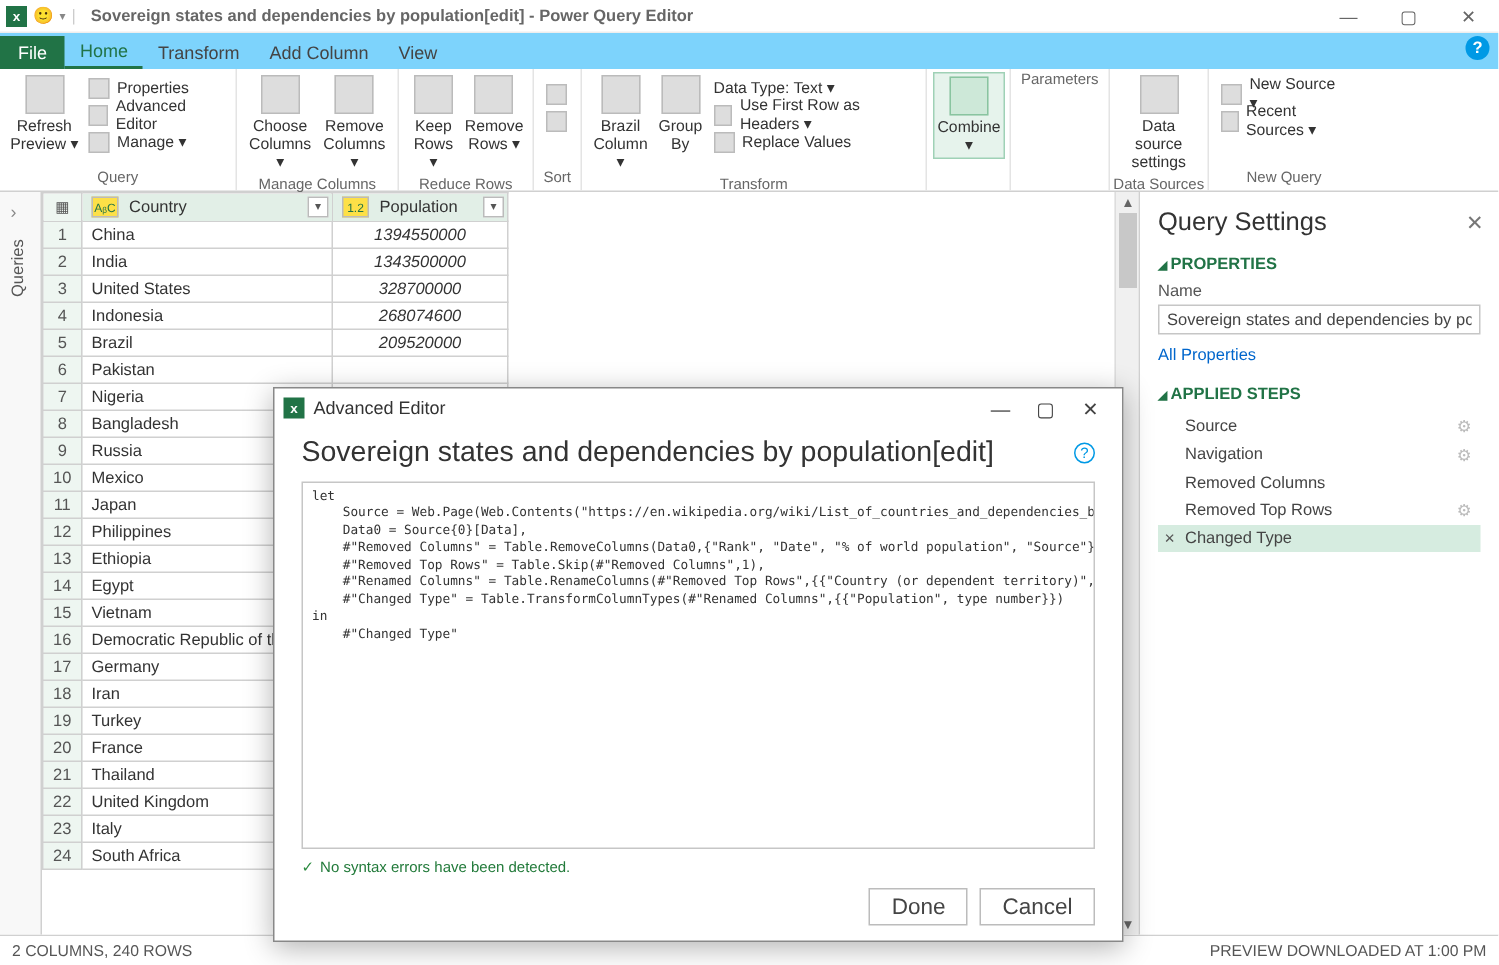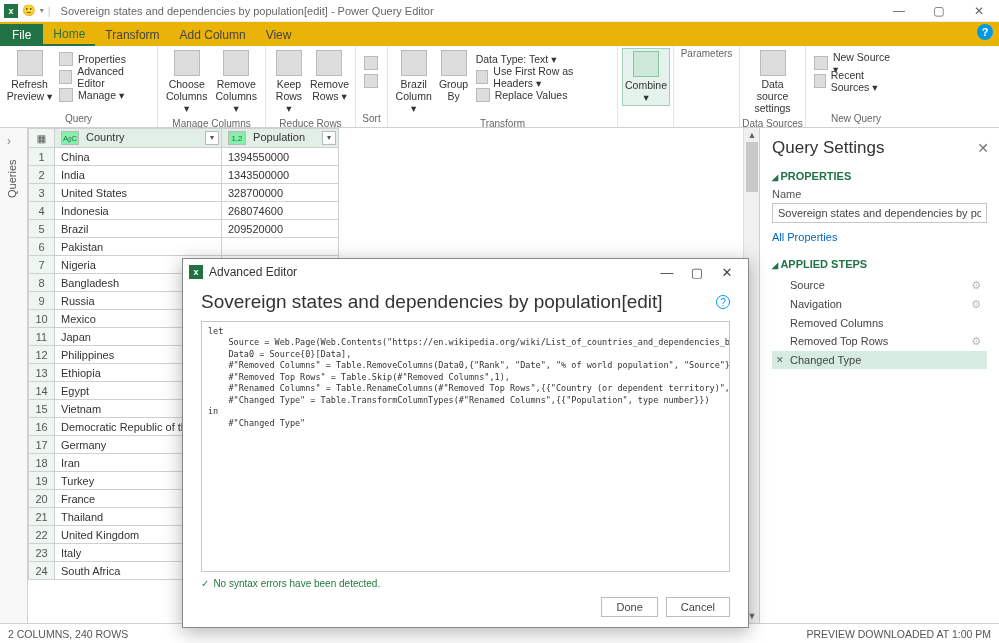--- a/index.html
+++ b/index.html
@@ -3,26 +3,26 @@
 <meta charset="utf-8">
 <style>
 * { box-sizing: border-box; margin: 0; padding: 0; font-family: "Segoe UI", Tahoma, sans-serif; }
 html, body { width: 999px; height: 643px; overflow: hidden; background: #fff; }
 
 
 .titlebar { height: 22px; display: flex; align-items: center; font-size: 11px; color: #666; background: #fff; border-bottom: 1px solid #eee; }
 .titlebar .qat { display: flex; align-items: center; gap: 4px; padding-left: 4px; }
 .titlebar .qat .xl { width: 14px; height: 14px; background: #217346; color: #fff; display: flex; align-items: center; justify-content: center; font-size: 9px; font-weight: bold; }
 .titlebar .sep { color: #ccc; margin: 0 4px; }
-.titlebar .title { margin-left: 6px; }
+.titlebar .title { margin-left: 6px; font-weight: bold; }
 .titlebar .spacer { flex: 1; }
 .titlebar .winbtn { width: 40px; height: 22px; display: flex; align-items: center; justify-content: center; color: #666; font-size: 12px; }
 
 
-.tabs { height: 24px; display: flex; align-items: flex-end; font-size: 12px; background: #eab308; position: relative; }
+.tabs { height: 24px; display: flex; align-items: flex-end; font-size: 12px; background: #7dd3fc; position: relative; }
 .tabs .filetab { background: #217346; color: #fff; padding: 3px 12px; height: 22px; display: flex; align-items: center; }
 .tabs .tab { padding: 3px 10px; height: 22px; display: flex; align-items: center; color: #444; }
 .tabs .tab.active { color: #217346; border-bottom: 2px solid #217346; }
 .tabs .helpcircle { position: absolute; right: 6px; top: 2px; width: 16px; height: 16px; border-radius: 50%; background: #0099e5; color: #fff; font-size: 11px; display: flex; align-items: center; justify-content: center; font-weight: bold; }
 
 
 .ribbon { height: 82px; display: flex; border-bottom: 1px solid #d0d0d0; background: #fff; }
 .group { border-right: 1px solid #e4e4e4; display: flex; flex-direction: column; }
 .group-body { flex: 1; display: flex; align-items: flex-start; padding: 2px 4px 0 4px; }
 .group-label { text-align: center; font-size: 10px; color: #666; padding: 2px 0 3px 0; }
@@ -36,24 +36,24 @@
 
 .main { display: flex; height: calc(643px - 22px - 24px - 82px - 20px); }
 .queries-tab { width: 28px; border-right: 1px solid #d0d0d0; position: relative; background: #f8f8f8; }
 .queries-tab .chev { position: absolute; top: 6px; left: 7px; color: #888; font-size: 12px; }
 .queries-tab .vtext { position: absolute; top: 70px; left: 6px; transform: rotate(-90deg); transform-origin: left top; font-size: 11px; color: #555; white-space: nowrap; }
 .gridwrap { flex: 1; overflow: hidden; position: relative; background: #fff; }
 table.dg { border-collapse: collapse; font-size: 11px; color: #333; }
 table.dg th, table.dg td { border: 1px solid #d0d0d0; padding: 2px 6px; height: 18px; }
 table.dg .rownum { width: 26px; text-align: center; background: #eef6f1; color: #555; }
 table.dg thead th { background: #e2efe7; text-align: left; font-weight: normal; position: relative; }
-table.dg thead th .typeico { display: inline-block; width: 18px; height: 14px; background: #86efac; border: 1px solid #bbb; font-size: 8px; text-align: center; line-height: 13px; margin-right: 4px; color: #217346; }
+table.dg thead th .typeico { display: inline-block; width: 18px; height: 14px; background: #fde047; border: 1px solid #bbb; font-size: 8px; text-align: center; line-height: 13px; margin-right: 4px; color: #217346; }
 table.dg thead th .coldrop { position: absolute; right: 2px; top: 2px; width: 14px; height: 14px; border: 1px solid #bbb; background: #fff; text-align: center; font-size: 8px; line-height: 12px; color: #555; }
 table.dg .colCountry { width: 167px; }
-table.dg .colPop { width: 117px; text-align: left; }
+table.dg .colPop { width: 117px; text-align: center; font-style: italic; }
 table.dg thead th.colPop { font-style: normal; text-align: left; }
 .gridwrap .vscroll { position: absolute; right: 0; top: 0; width: 16px; height: 100%; background: #f0f0f0; border-left: 1px solid #ddd; }
 .gridwrap .vscroll .thumb { position: absolute; left: 2px; width: 12px; top: 14px; height: 50px; background: #c8c8c8; }
 .gridwrap .vscroll .arrow { position: absolute; left: 0; width: 16px; height: 14px; text-align: center; font-size: 9px; color: #666; line-height: 14px; }
 
 
 .settings { width: 240px; border-left: 1px solid #d0d0d0; background: #fff; padding: 10px 12px; font-size: 12px; color: #444; position: relative; }
 .settings h2 { font-size: 17px; font-weight: 300; color: #333; margin-bottom: 12px; }
 .settings .closex { position: absolute; right: 10px; top: 12px; color: #777; font-size: 14px; }
 .settings .sect-h { color: #217346; font-weight: 600; font-size: 11px; margin: 8px 0 6px 0; }
@@ -75,21 +75,21 @@
 .overlay .dlg-title .xl { width: 14px; height: 14px; background: #217346; color: #fff; font-size: 9px; font-weight: bold; display: flex; align-items: center; justify-content: center; margin-right: 6px; }
 .overlay .dlg-title .spacer { flex: 1; }
 .overlay .dlg-title .wbtn { width: 30px; text-align: center; color: #444; font-size: 13px; }
 .overlay .dlg-body { flex: 1; padding: 6px 18px 10px 18px; display: flex; flex-direction: column; }
 .overlay h1 { font-size: 19px; font-weight: 300; color: #333; margin-bottom: 8px; display: flex; align-items: center; justify-content: space-between; }
 .overlay h1 .qmark { width: 14px; height: 14px; border-radius: 50%; border: 1px solid #0099e5; color: #0099e5; font-size: 10px; display: flex; align-items: center; justify-content: center; }
 .overlay .code { flex: 1; border: 1px solid #c6c6c6; padding: 4px 6px; font-family: Consolas, monospace; font-size: 8.5px; line-height: 1.35; color: #333; white-space: pre; overflow: hidden; }
 .overlay .syntax { font-size: 10px; color: #227a3a; margin-top: 6px; display: flex; align-items: center; gap: 4px; }
 .overlay .syntax::before { content: "✓"; color: #2a8a3f; }
 .overlay .dlg-btns { display: flex; justify-content: flex-end; gap: 8px; margin-top: 8px; }
-.overlay .dlg-btns button { font-size: 11px; padding: 3px 14px; background: #fff; border: 1px solid #bcbcbc; color: #444; }
+.overlay .dlg-btns button { font-size: 15px; padding: 3px 14px; background: #fff; border: 1px solid #bcbcbc; color: #444; }
 </style>
 </head>
 <body>
 
 <div class="titlebar">
   <div class="qat">
     <span class="xl">x</span>
     <span>🙂</span>
     <span style="font-size:8px;color:#888">▾</span>
   </div>

